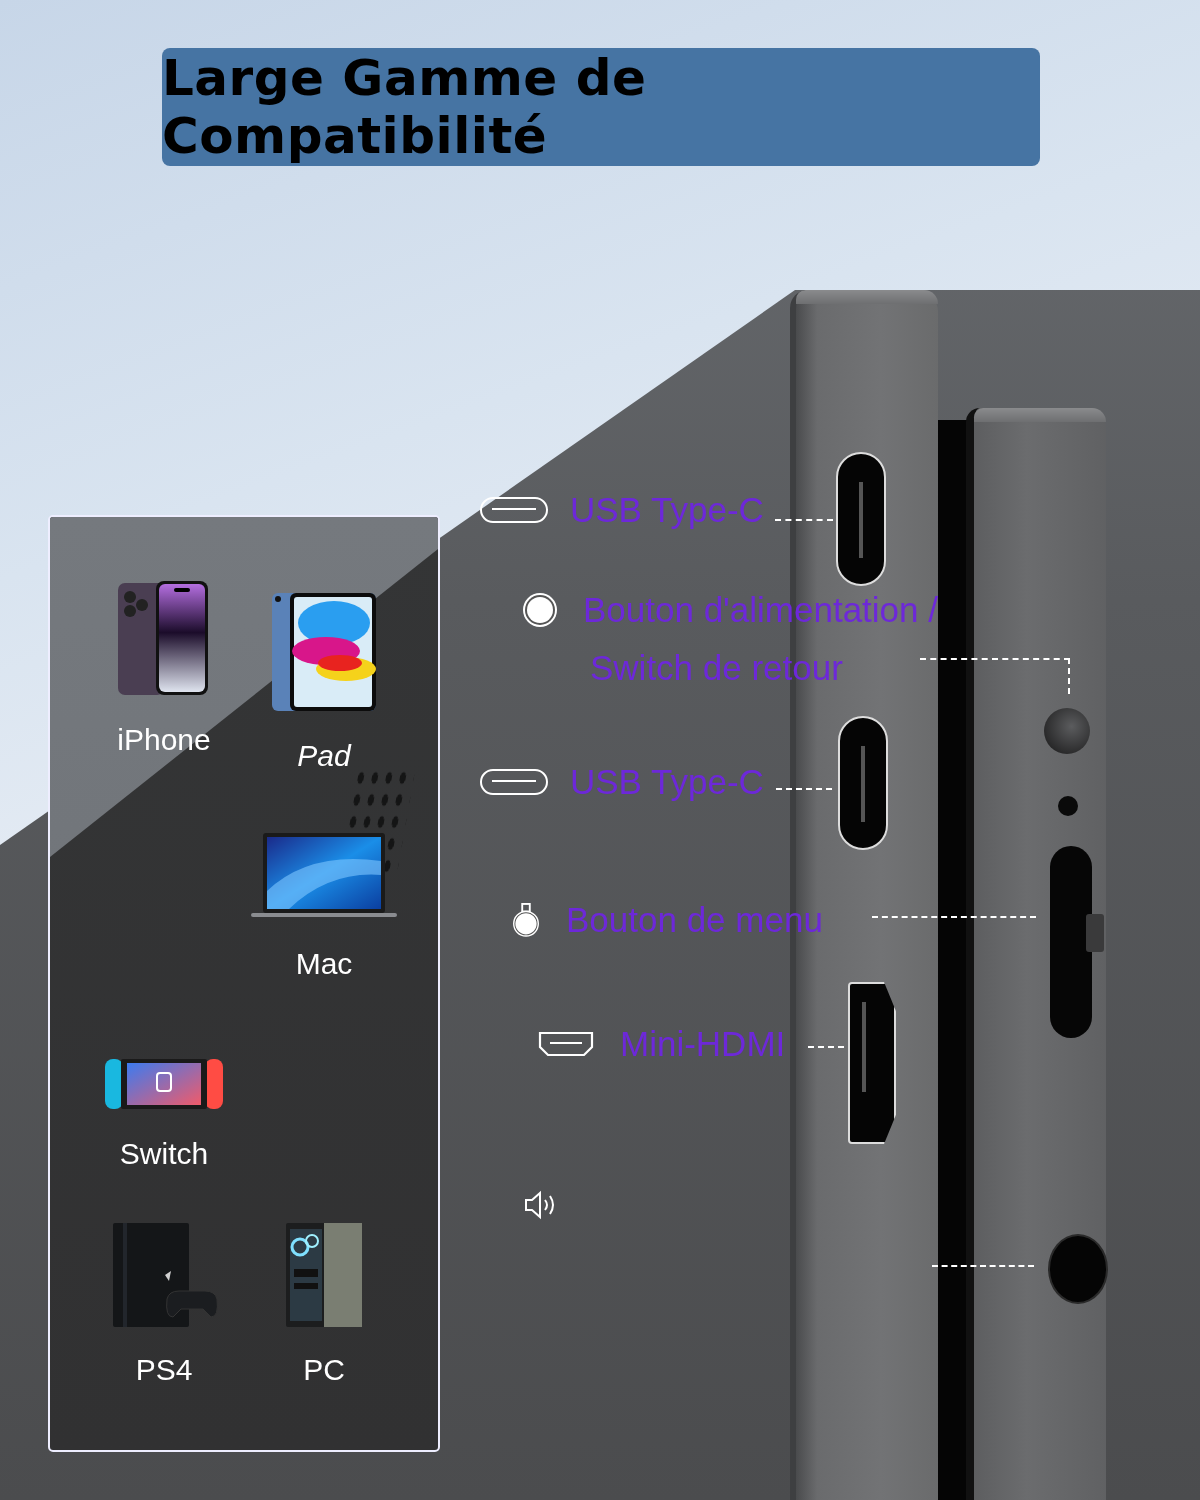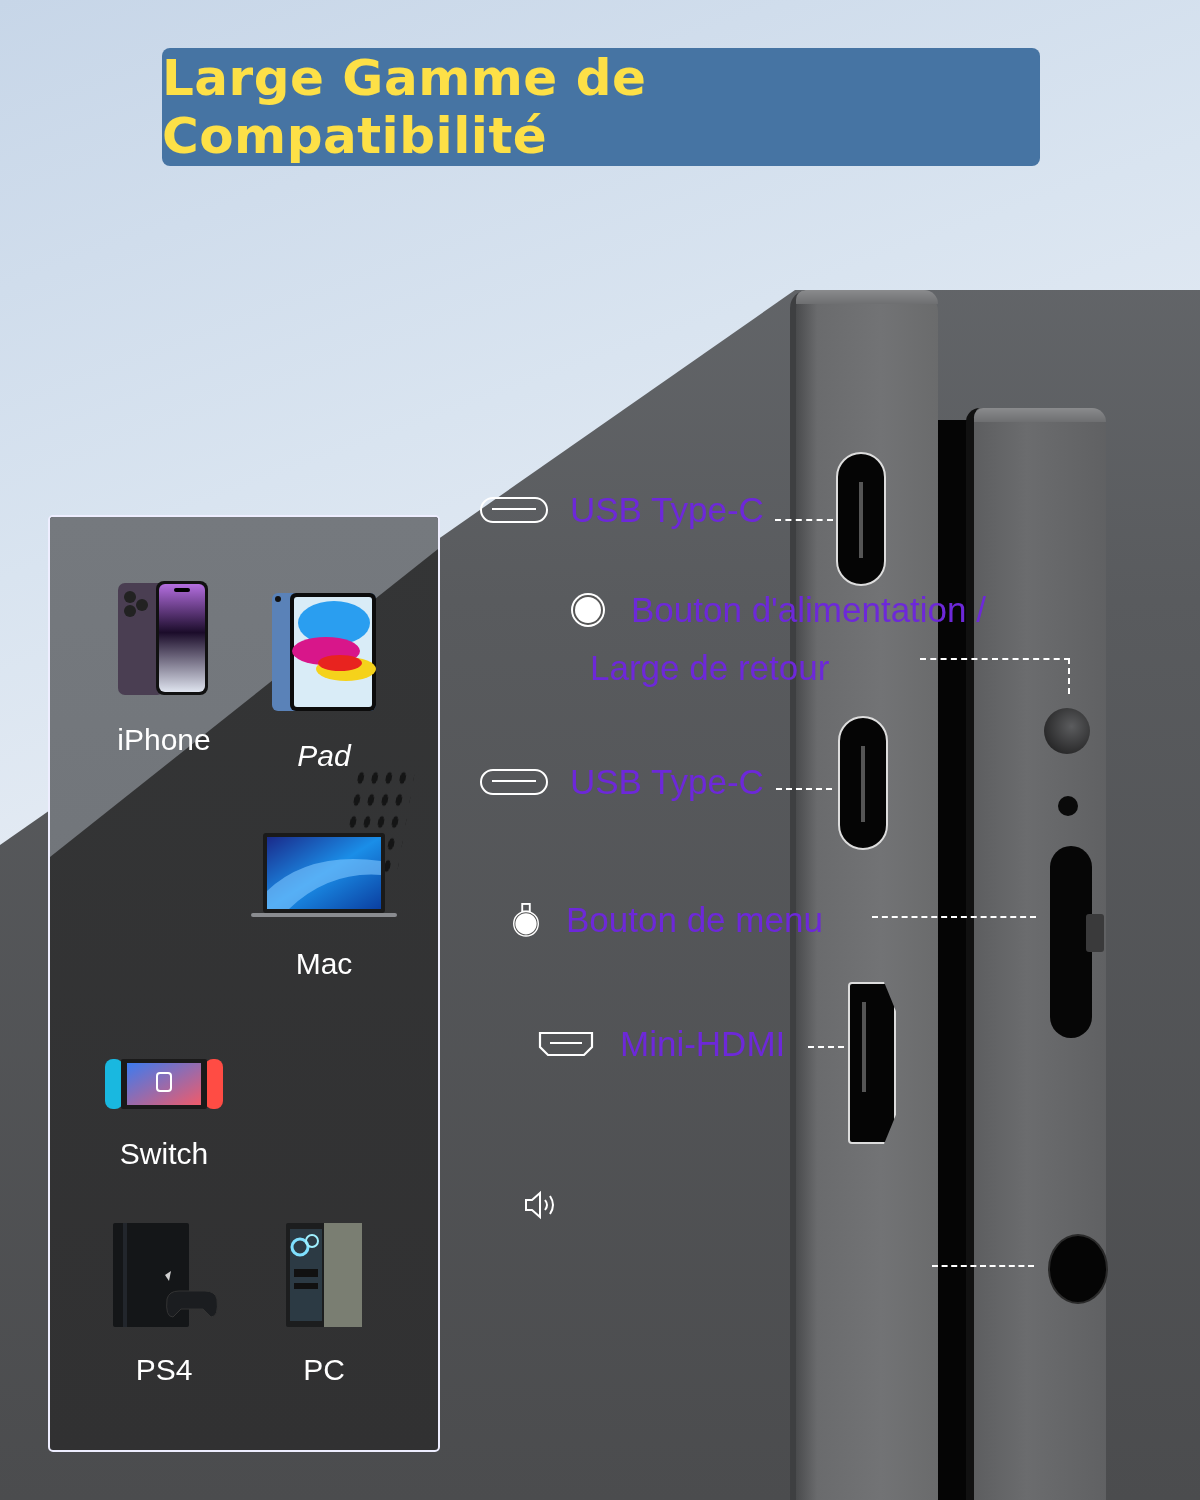--- a/index.html
+++ b/index.html
@@ -13,21 +13,21 @@
     position: absolute; left: 0; top: 0; width: 1200px; height: 1500px;
     background: linear-gradient(180deg, #6a6d71 0%, #595b5e 40%, #4b4c4e 100%);
     clip-path: polygon(0 845px, 795px 290px, 1200px 290px, 1200px 1500px, 0 1500px);
   }
   .title-box {
     position: absolute; left: 162px; top: 48px; width: 878px; height: 118px;
     background: #4674a3; border-radius: 8px;
     display: flex; align-items: center; justify-content: center;
   }
   .title-box span {
-    color: #fde047; font-weight: bold; font-size: 50px; letter-spacing: 0.5px;
+    color: #000000; font-weight: bold; font-size: 50px; letter-spacing: 0.5px;
   }
 
   
   .panel-a {
     position: absolute; left: 790px; top: 290px; width: 148px; height: 1210px;
     background: linear-gradient(90deg, #4a4b4d 0%, #6a6b6d 15%, #727375 60%, #6a6b6c 100%);
     border-radius: 18px 22px 0 0;
     border-left: 6px solid #3e3f41;
   }
   .panel-a::before {
@@ -147,26 +147,26 @@
 <div class="menu-slot"></div>
 <div class="menu-rocker"></div>
 <div class="jack"></div>
 
 <div class="label" style="left:480px;top:490px;">
   <span class="ico-usbc"></span>
   <span>USB Type-C</span>
 </div>
 <div class="dash" style="left:775px;top:519px;width:58px;"></div>
 
-<div class="label" style="left:527px;top:590px;margin-left:48px;">
+<div class="label" style="left:527px;top:590px;">
   <span class="ico-power"></span>
   <span>Bouton d'alimentation /</span>
 </div>
 <div class="label" style="left:590px;top:648px;">
-  <span>Large de retour</span>
+  <span>Switch de retour</span>
 </div>
 <div class="dash" style="left:920px;top:658px;width:150px;"></div>
 <div class="vdash" style="left:1068px;top:658px;height:36px;"></div>
 
 <div class="label" style="left:480px;top:762px;">
   <span class="ico-usbc"></span>
   <span>USB Type-C</span>
 </div>
 <div class="dash" style="left:776px;top:788px;width:56px;"></div>
 

